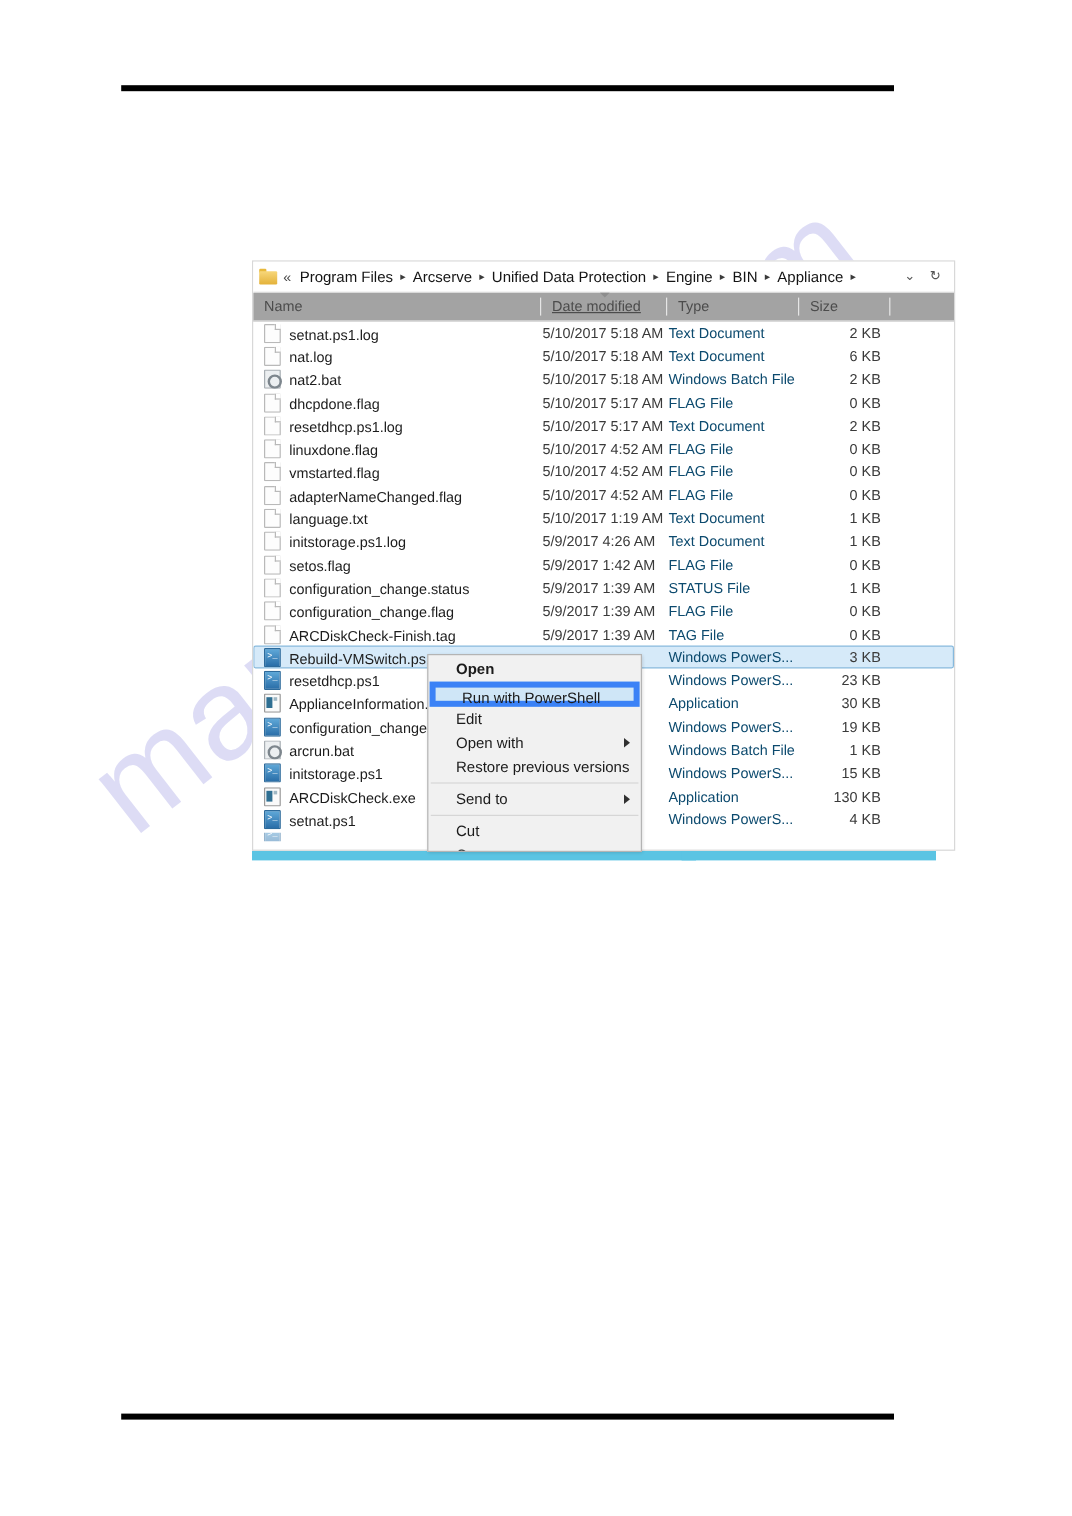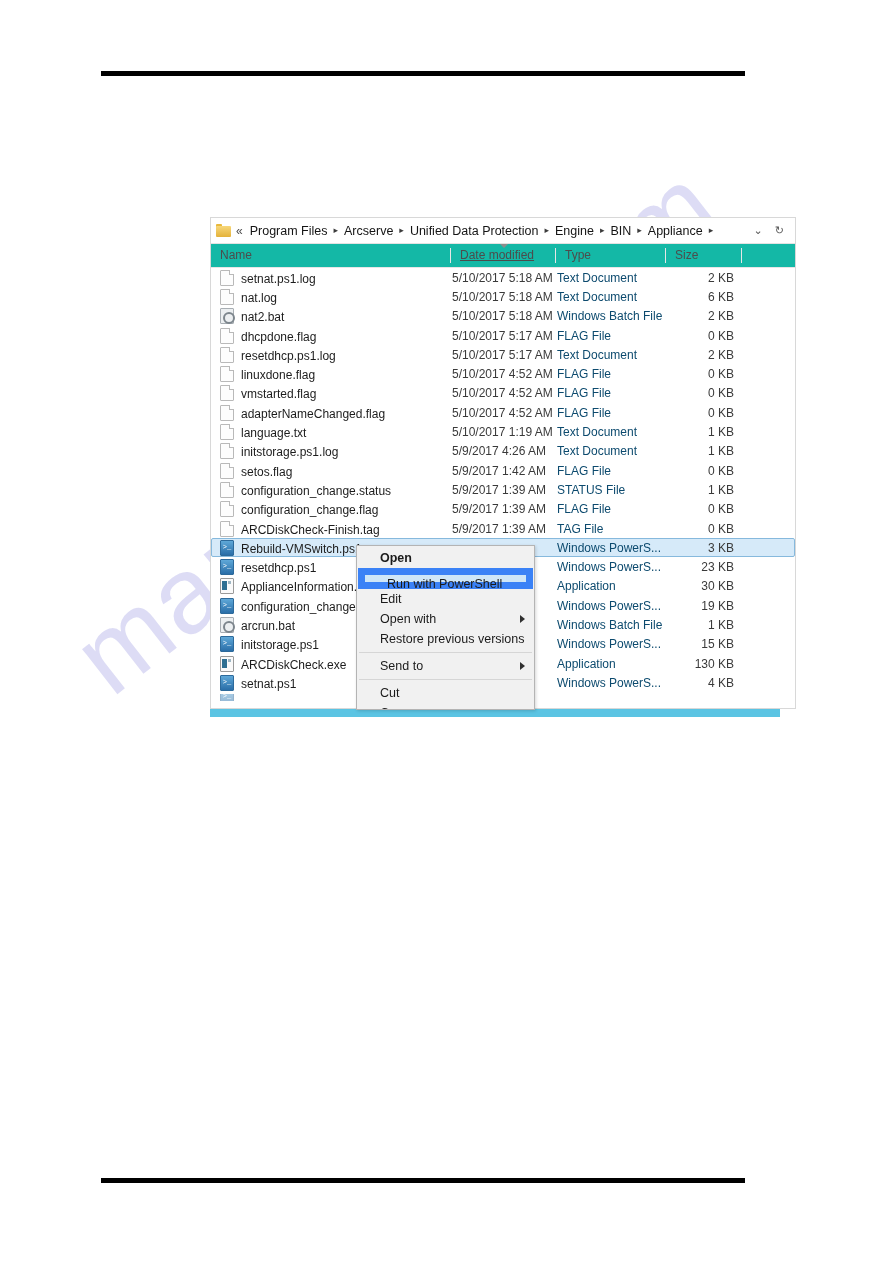--- a/index.html
+++ b/index.html
@@ -133,21 +133,21 @@
     color: #555;
   }
   .addr-tools .glyph { font-size: 11px; line-height: 1; }
 
   
   .colheaders {
     position: relative;
     height: 23px;
     display: flex;
     align-items: center;
-    background: #14b8a6;
+    background: #a3a3a3;
     border-bottom: 1px solid #e6e6e6;
     font-size: 12px;
     color: #4c4c4c;
   }
   .colheaders .ch {
     box-sizing: border-box;
     padding-left: 9px;
     height: 15px;
     line-height: 15px;
     border-right: 1px solid #e6e6e6;
@@ -289,21 +289,21 @@
     height: 20px;
     line-height: 20px;
     padding-left: 23px;
     padding-right: 18px;
     white-space: nowrap;
     box-sizing: border-box;
   }
   .ctx-item.bold { font-weight: bold; }
   .ctx-item.highlight {
     background: #cfe6f7;
-    border: 7px solid #3b82f6;
+    border: 5px solid #3b82f6;
     margin: 0 1px;
     padding-left: 22px;
     height: 21px;
     line-height: 19px;
   }
   .ctx-sep {
     height: 1px;
     background: #d6d6d6;
     margin: 3px 2px 3px 2px;
   }

